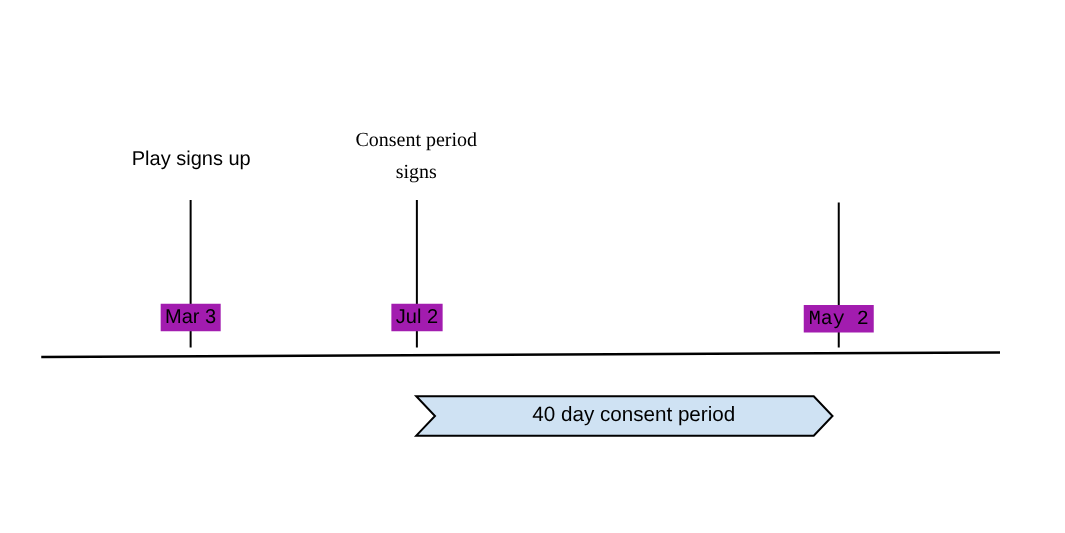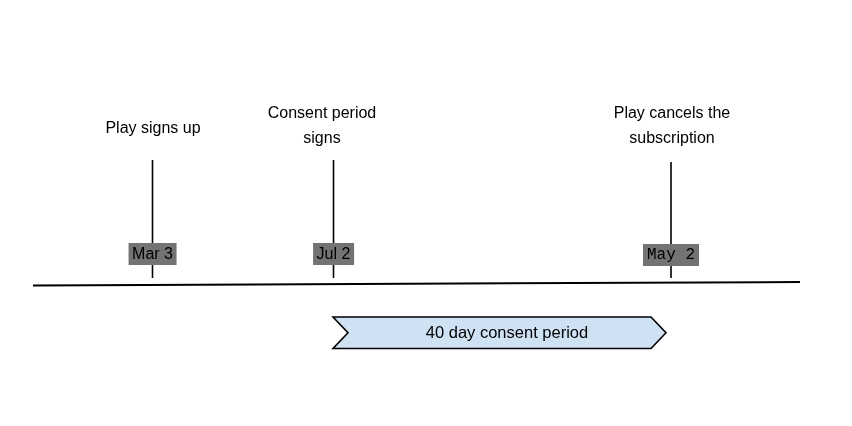--- a/index.html
+++ b/index.html
@@ -46,21 +46,21 @@
   .lbl-line {
     display: block;
     white-space: nowrap;
   }
   .date-chip {
     position: absolute;
     top: 243px;
     height: 22px;
     line-height: 22px;
     padding: 0 4px;
-    background: #737373;
+    background: #a21caf;
     font-size: 16px;
     white-space: nowrap;
     transform: translateX(-50%);
     text-align: center;
   }
   .banner-label {
     position: absolute;
     left: 357px;
     top: 316px;
     width: 300px;
@@ -82,29 +82,25 @@
     <line class="tick" x1="333.5" y1="160" x2="333.5" y2="278"></line>
     <line class="tick" x1="671" y1="162" x2="671" y2="278"></line>
     <line class="axis" x1="33" y1="285.5" x2="800" y2="282"></line>
     <polygon class="banner-shape" points="333,317 651,317 666,332.75 651,348.5 333,348.5 348,332.75" fill="#cfe2f3"></polygon>
   </svg>
 
   <div class="event-label" style="left:53px; top:115px; width:200px;">
     <span class="lbl-line">Play signs up</span>
   </div>
 
-  <div class="event-label" style="left:222px; top:100px; width:200px;">
+  <div class="event-label" style="left:233px; top:100px; width:200px;font-family:Liberation Serif, serif;">
     <span class="lbl-line">Consent period</span>
     <span class="lbl-line">signs</span>
   </div>
 
-  <div class="event-label" style="left:572px; top:100px; width:200px;">
-    <span class="lbl-line">Play cancels the</span>
-    <span class="lbl-line">subscription</span>
-  </div>
 
   <div class="date-chip" style="left:152.5px;">Mar 3</div>
 
   <div class="date-chip" style="left:333.5px;">Jul 2</div>
 
   <div class="date-chip" style="left:671px; top:244px;font-family:Liberation Mono, monospace;">May 2</div>
 
   <div class="banner-label">40 day consent period</div>
 
 </div>

